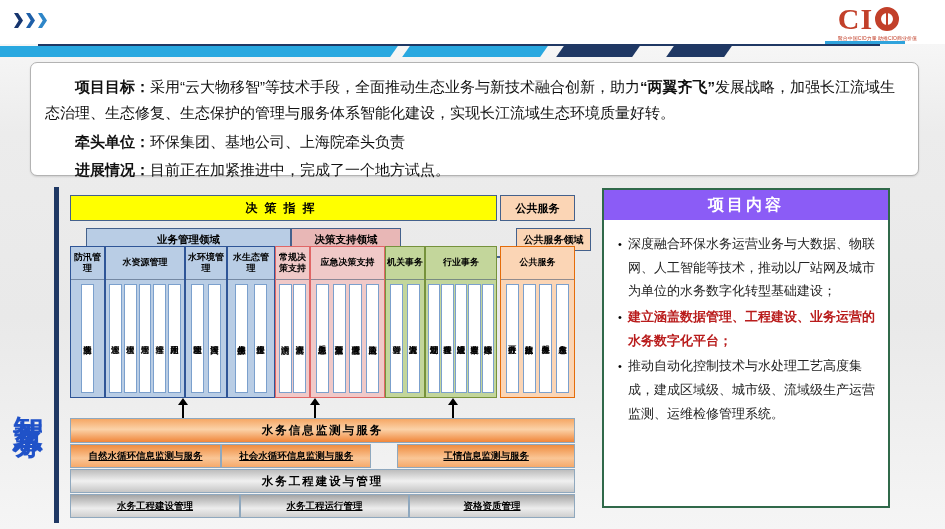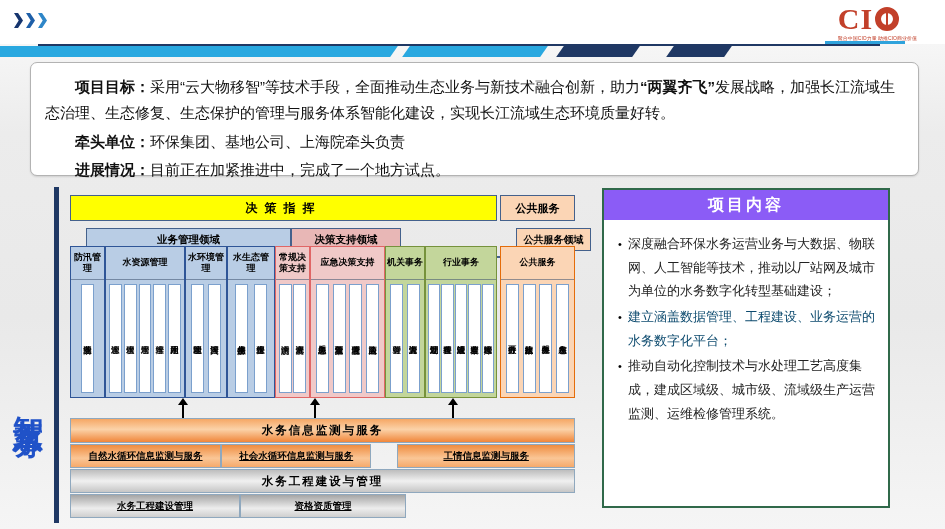--- a/index.html
+++ b/index.html
@@ -72,21 +72,21 @@
   .gry-grad2{background:linear-gradient(180deg,#a5a5a5 0%,#ededed 60%,#cfcfcf 100%);}
   .band-cells .cell{border:1px solid #8fa8be;}
   
   .panel{position:absolute;left:602px;top:188px;width:288px;height:320px;background:#fff;
          border:2px solid #30694a;box-sizing:border-box;}
   .panel-hd{height:30px;background:#8b5cf6;border-bottom:2px solid #fff;display:flex;align-items:center;
             justify-content:center;color:#fff;font-size:16px;font-weight:bold;letter-spacing:3px;}
   .panel-body{padding:10px 12px 0 8px;}
   .bullet{display:flex;font-size:13px;line-height:1.82;color:#222;margin-bottom:2px;}
   .bullet .dot{flex:none;width:16px;text-align:center;font-size:11px;padding-top:2px;color:#000;}
-  .bullet.bold .txt{font-weight:normal;color:#0c4a6e;}
+  .bullet.bold .txt{font-weight:bold;color:#b91c1c;}
 </style>
 </head>
 <body>
 
 <div class="slide">
 
   <div class="hdr">
     <div class="hdr-left">
       <div class="chev chev1"></div>
       <div class="chev chev2"></div>
@@ -223,20 +223,21 @@
     <div class="bandbar org-grad" style="top:223px;height:25px;font-size:11.5px;letter-spacing:2px;">水务信息监测与服务</div>
     <div class="band-cells" style="top:249px;height:24px;">
       <div class="cell org-grad2" style="width:170px;">自然水循环信息监测与服务</div>
       <div class="cell org-grad2" style="width:169px;">社会水循环信息监测与服务</div>
       <div class="cell org-grad2" style="width:200px;margin-left:26px;">工情信息监测与服务</div>
     </div>
 
     <div class="bandbar gry-grad" style="top:274px;height:24px;font-size:11.5px;letter-spacing:2px;">水务工程建设与管理</div>
     <div class="band-cells" style="top:299px;height:24px;">
       <div class="cell gry-grad2" style="width:170px;">水务工程建设管理</div>
+      <div class="cell gry-grad2" style="width:169px;">水务工程运行管理</div>
       <div class="cell gry-grad2" style="width:166px;">资格资质管理</div>
     </div>
   </div>
 
   <div class="panel">
     <div class="panel-hd">项目内容</div>
     <div class="panel-body">
       <div class="bullet">
         <span class="dot">•</span>
         <span class="txt">深度融合环保水务运营业务与大数据、物联网、人工智能等技术，推动以厂站网及城市为单位的水务数字化转型基础建设；</span>

